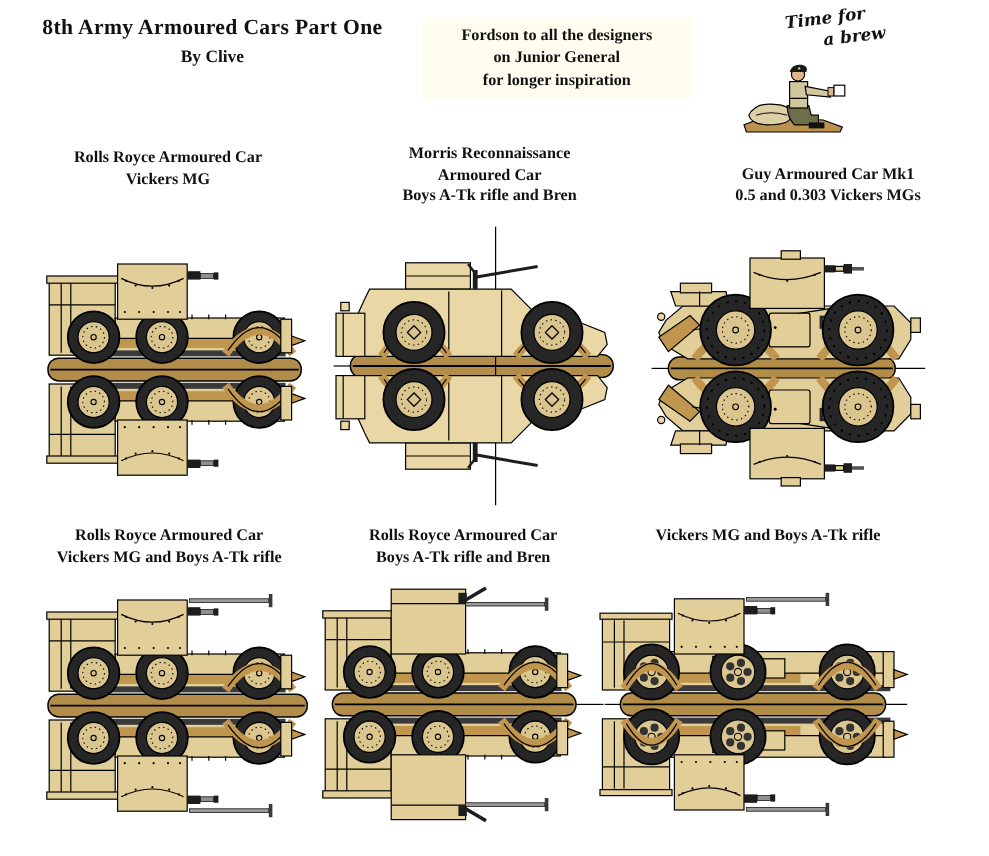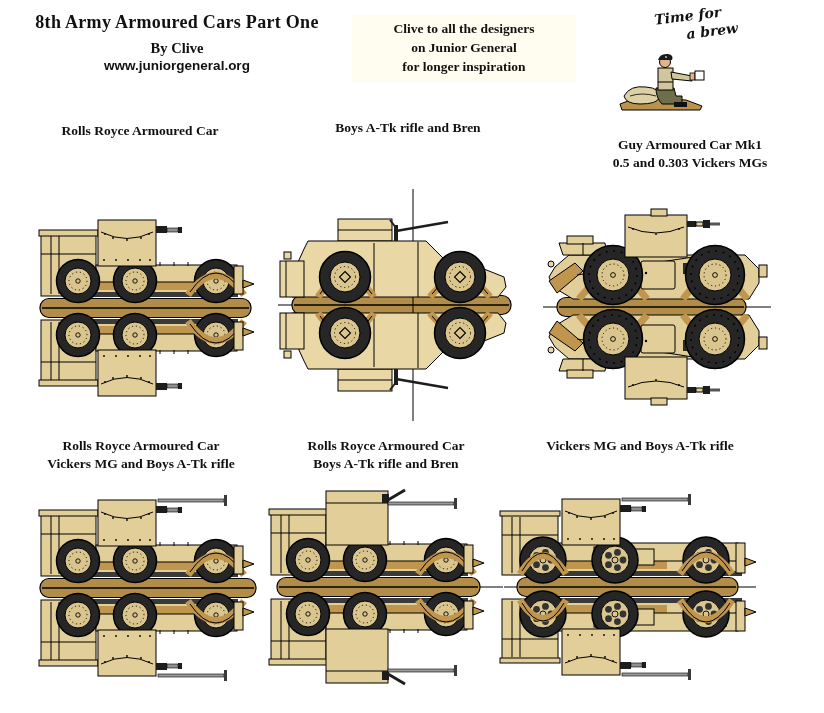--- a/index.html
+++ b/index.html
@@ -226,25 +226,24 @@
             <use href="#vickers-mg"></use>
             <use href="#boys-rifle"></use>
         </g>
       </g>
     </defs>
   </svg>
 
   <div class="abs title-block">
     <div class="page-title">8th Army Armoured Cars Part One</div>
     <div class="byline">By Clive</div>
-    <div class="website">www.juniorgeneral.org</div>
   </div>
 
   <div class="abs thanks-box">
-    <span>Clive to all the designers</span>
+    <span>Fordson to all the designers</span>
     <span>on Junior General</span>
     <span>for longer inspiration</span>
   </div>
 
   <div class="abs brew-note">
     <span>Time for</span>
     <span class="brew-line2">a brew</span>
   </div>
 
   <svg class="abs" style="left:616px;top:52px;" width="92" height="62" viewBox="0 0 92 62">
@@ -258,23 +257,26 @@
     <path d="M55 20 L76 24 L76 29 L56 27 Z" fill="#d2c69c" stroke="#000" stroke-width="1"></path>
     <rect x="74" y="21" width="5" height="7" fill="#e2b48c" stroke="#000" stroke-width="0.8"></rect>
     <rect x="79" y="19" width="9" height="9" fill="#fff" stroke="#000" stroke-width="1"></rect>
     <circle cx="49" cy="10" r="5.5" fill="#e2b48c" stroke="#000" stroke-width="1"></circle>
     <path d="M42 8 Q44 1 52 2 Q58 3 56 8 Z" fill="#1a1a1a"></path>
     <circle cx="50" cy="5" r="1" fill="#d9c58d"></circle>
   </svg>
 
   <div class="abs unit-label lbl-1">
     <span>Rolls Royce Armoured Car</span>
+    <span>Vickers MG</span>
     <span></span>
   </div>
   <div class="abs unit-label lbl-2">
+    <span>Morris Reconnaissance</span>
+    <span>Armoured Car</span>
     <span>Boys A-Tk rifle and Bren</span>
   </div>
   <div class="abs unit-label lbl-3">
     <span>Guy Armoured Car Mk1</span>
     <span>0.5 and 0.303 Vickers MGs</span>
     <span></span>
   </div>
   <div class="abs unit-label lbl-4">
     <span>Rolls Royce Armoured Car</span>
     <span>Vickers MG and Boys A-Tk rifle</span>

